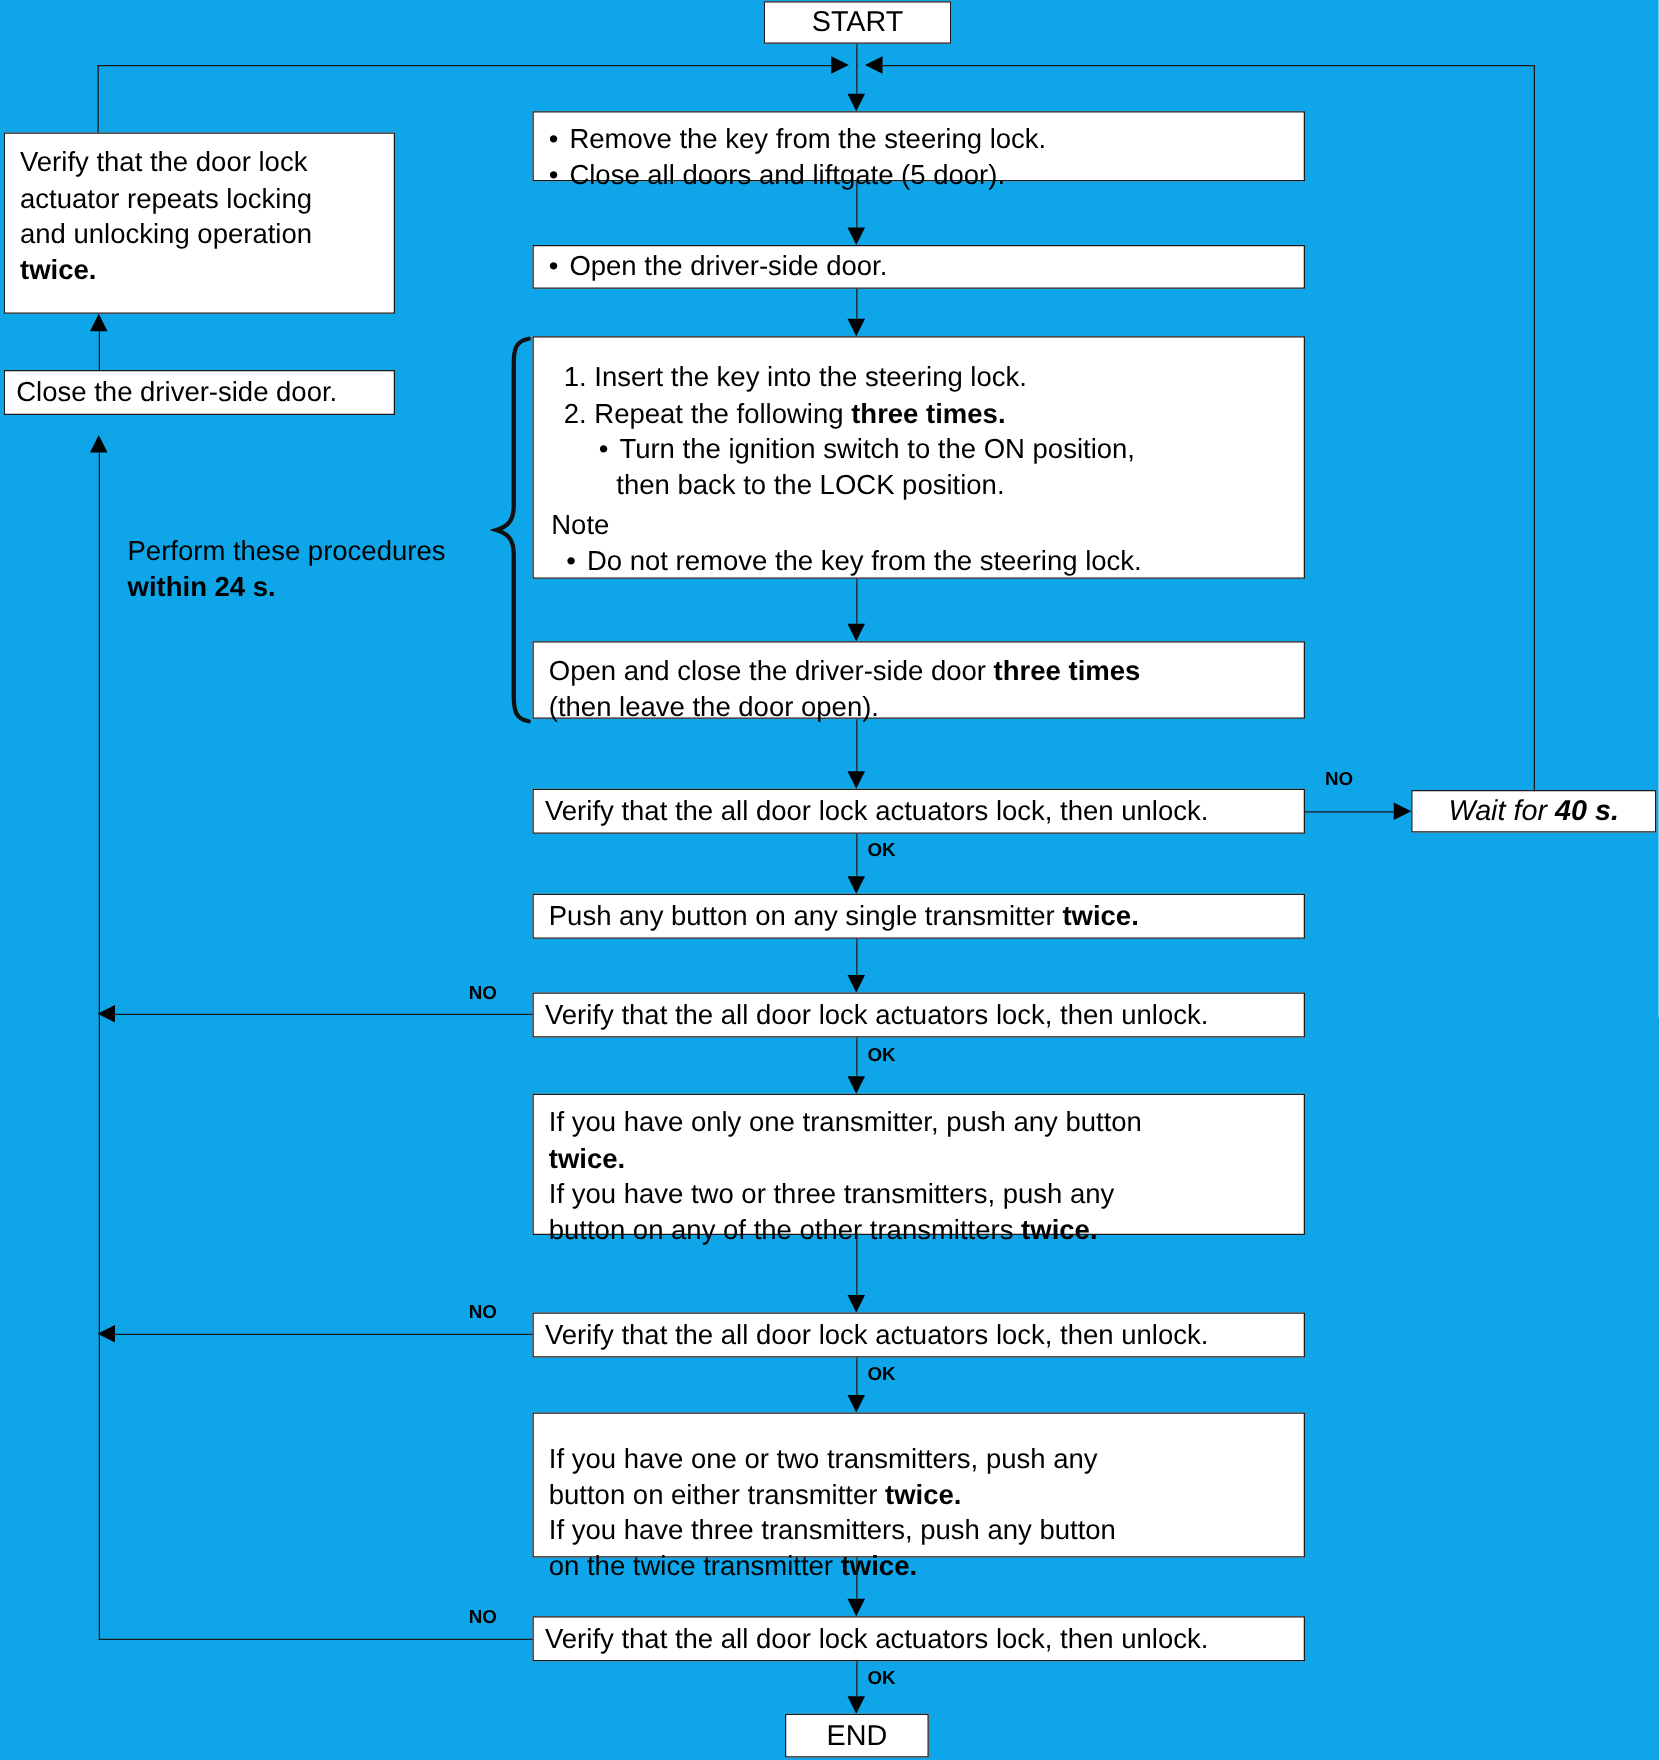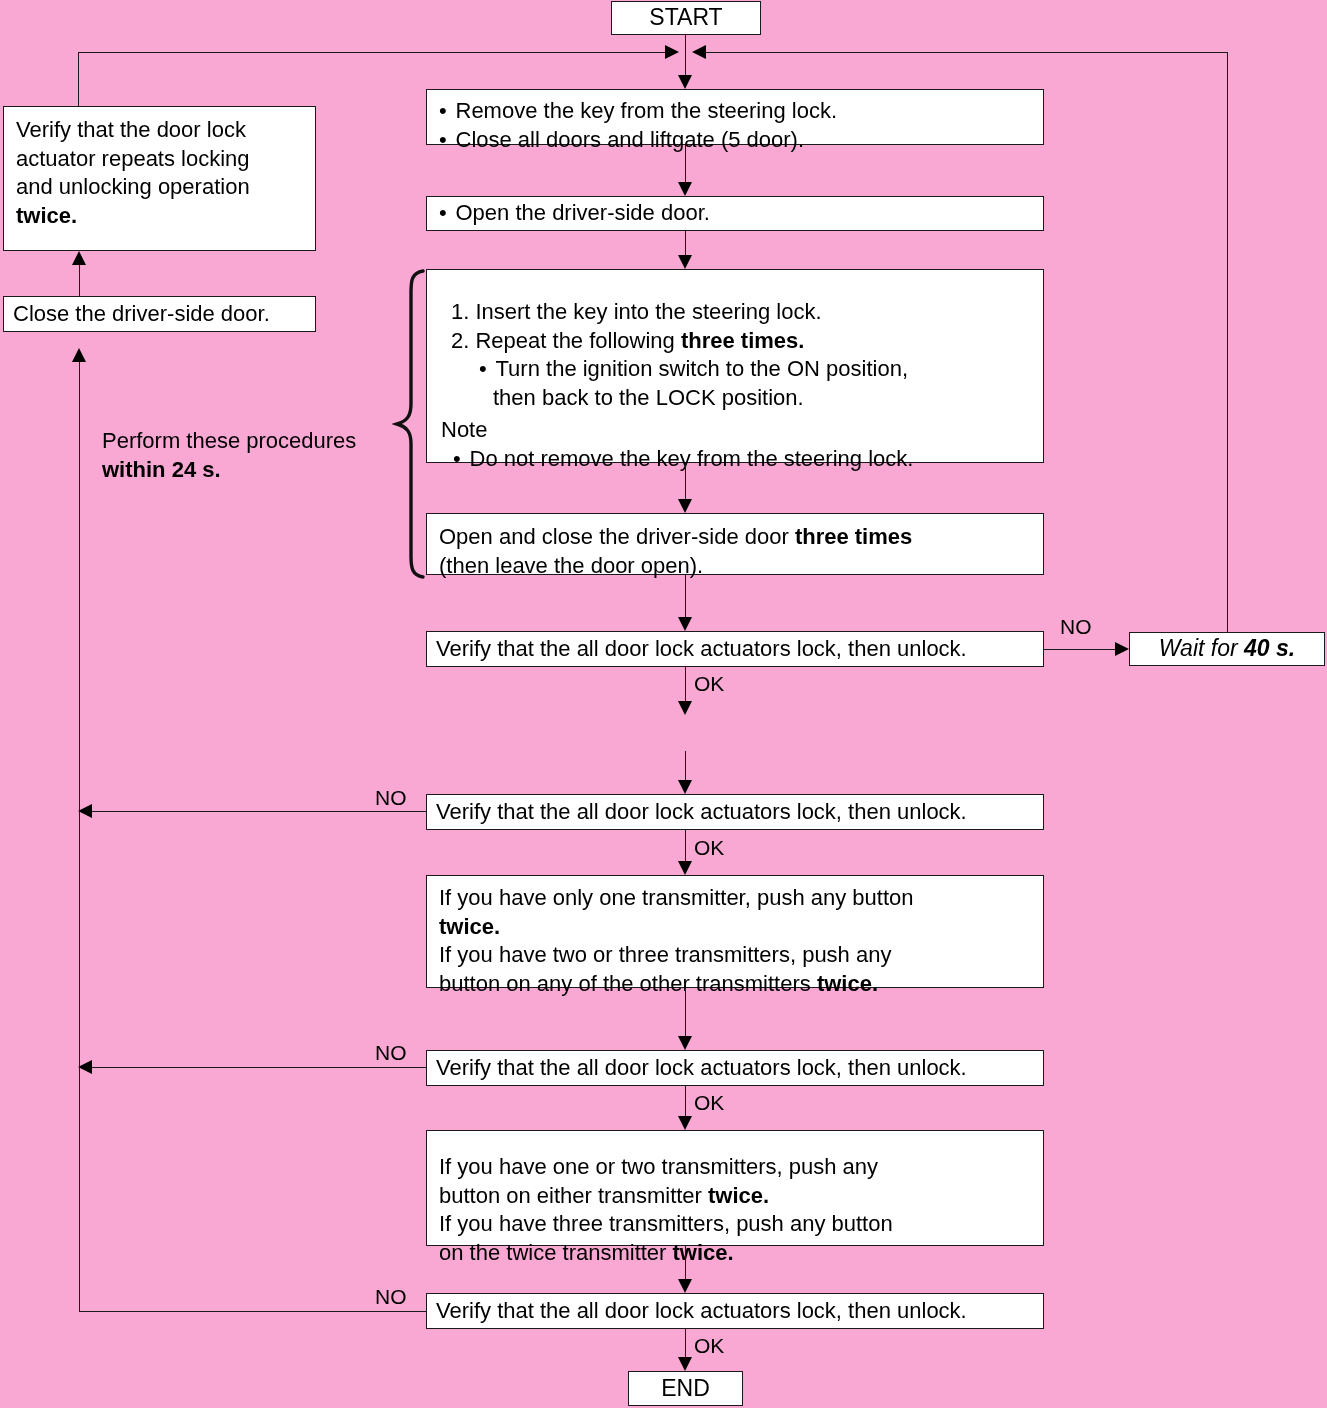--- a/index.html
+++ b/index.html
@@ -4,21 +4,21 @@
 <style>
   html, body {
     margin: 0;
     padding: 0;
     background: #ffffff;
   }
   #canvas {
     position: relative;
     width: 1327px;
     height: 1408px;
-    background: #f9a8d4;
+    background: #0ea5e9;
     font-family: "Liberation Sans", sans-serif;
     color: #000000;
     overflow: hidden;
   }
   .box {
     position: absolute;
     border: 1.5px solid #1a1a1a;
     background: #ffffff;
     box-sizing: border-box;
     font-size: 22px;
@@ -78,22 +78,22 @@
   }
   .arrow-right {
     position: absolute;
     width: 0; height: 0;
     border-top: 7px solid transparent;
     border-bottom: 7px solid transparent;
     border-left: 14px solid #000;
   }
   .edge-label {
     position: absolute;
-    font-size: 21px;
-    font-weight: normal;
+    font-size: 15px;
+    font-weight: bold;
     white-space: nowrap;
   }
   .note-text {
     position: absolute;
     font-size: 22px;
     line-height: 1.3;
     white-space: nowrap;
   }
   .brace {
     position: absolute;
@@ -147,21 +147,21 @@
       <span class="bullet">•</span><span>Close all doors and liftgate (5 door).</span>
     </div>
   </div>
 
   <div class="box vcenter" style="left:426px; top:196px; width:618px; height:35px; padding-left:12px;">
     <div class="bullet-line">
       <span class="bullet">•</span><span>Open the driver-side door.</span>
     </div>
   </div>
 
-  <div class="box pad" style="left:426px; top:269px; width:618px; height:194px; padding-top:28px;">
+  <div class="box pad" style="left:426px; top:269px; width:618px; height:194px; padding-top:18px;">
     <div class="num-line">
       <span>1. Insert the key into the steering lock.</span>
     </div>
     <div class="num-line">
       <span>2. Repeat the following </span><b>three times.</b>
     </div>
     <div class="sub-line">
       <span class="bullet">•</span><span>Turn the ignition switch to the ON position,</span>
     </div>
     <div class="sub-line2">
@@ -185,20 +185,23 @@
   </div>
 
   <div class="box vcenter" style="left:426px; top:631px; width:618px; height:36px; padding-left:9px;">
     <span>Verify that the all door lock actuators lock, then unlock.</span>
   </div>
 
   <div class="box center" style="left:1129px; top:632px; width:196px; height:34px;font-style:italic;">
     <span><span>Wait for </span><b>40 s.</b></span>
   </div>
 
+  <div class="box vcenter" style="left:426px; top:715px; width:618px; height:36px; padding-left:12px;">
+    <span><span>Push any button on any single transmitter </span><b>twice.</b></span>
+  </div>
 
   <div class="box vcenter" style="left:426px; top:794px; width:618px; height:36px; padding-left:9px;">
     <span>Verify that the all door lock actuators lock, then unlock.</span>
   </div>
 
   <div class="box pad" style="left:426px; top:875px; width:618px; height:113px; padding-top:8px;">
     <div class="bullet-line">
       <span>If you have only one transmitter, push any button</span>
     </div>
     <div class="bullet-line">

